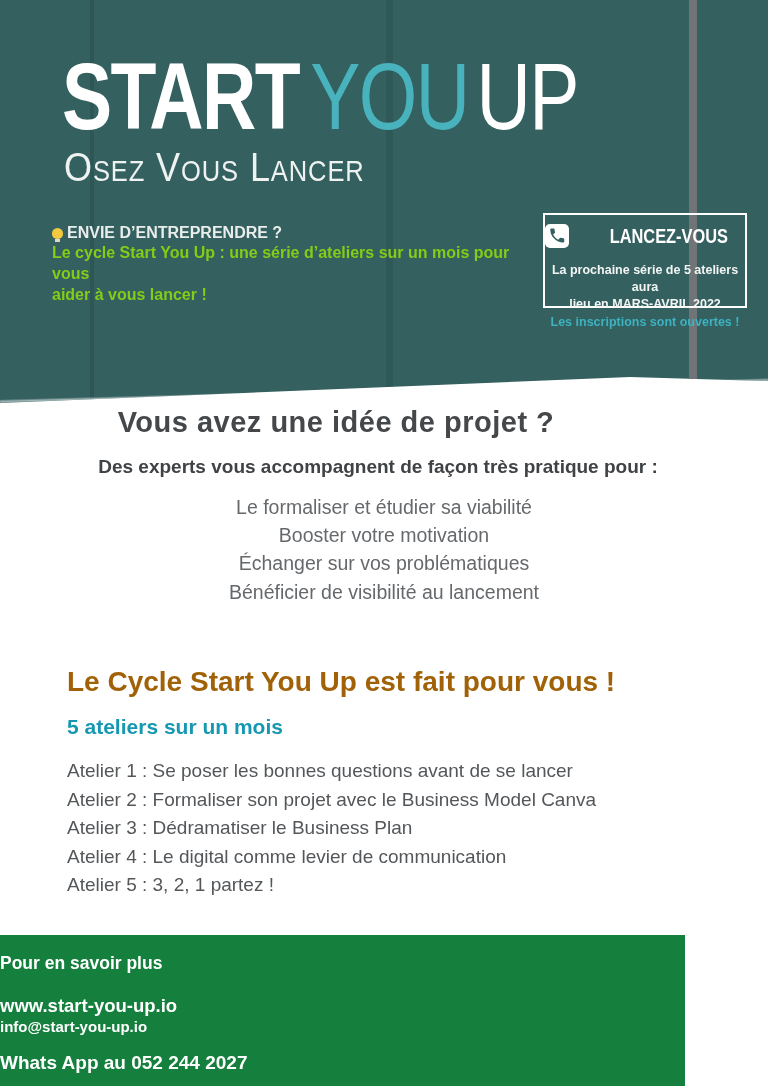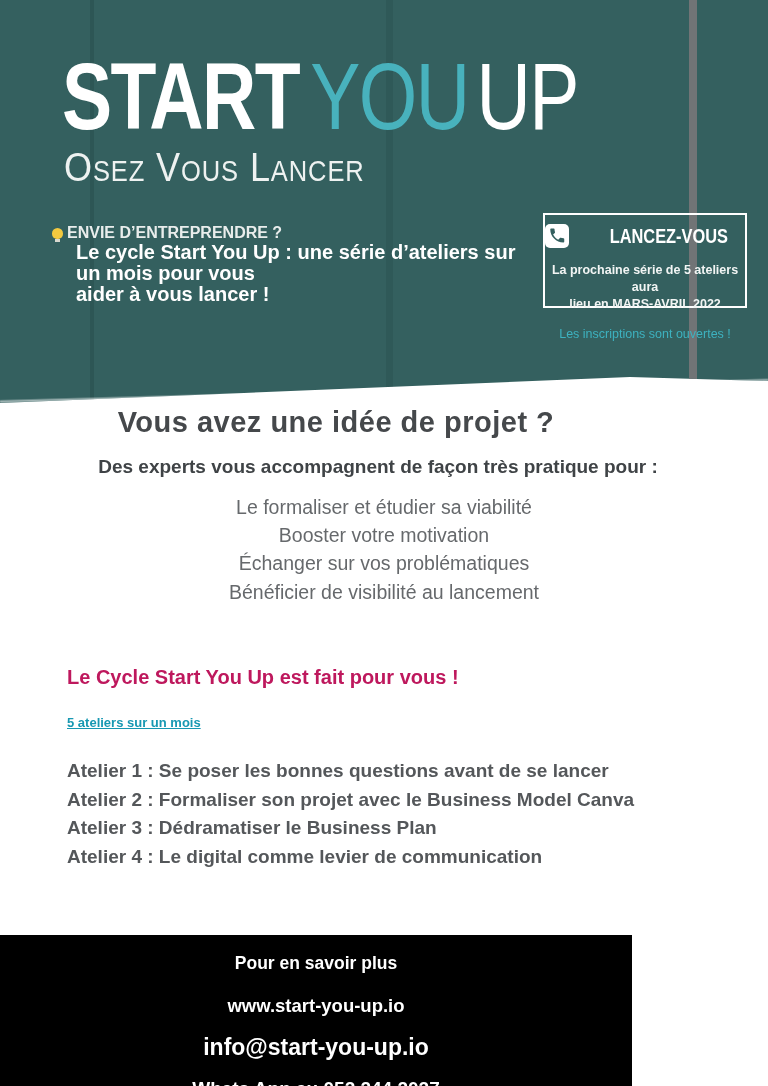--- a/index.html
+++ b/index.html
@@ -31,52 +31,52 @@
 
   .tagline { position:absolute; left:64px; top:144px; font-size:41px; color:#eef2f1;
              font-variant:small-caps; letter-spacing:1px; transform:scaleX(0.88);
              transform-origin:left top; white-space:nowrap; font-weight:400; }
 
   .pitch { position:absolute; left:52px; top:224px; width:480px; }
   .pitch-title { display:flex; align-items:center; font-size:16px; font-weight:bold; color:#e9edec; }
   .bulb { display:inline-block; width:11px; height:11px; margin-right:4px; position:relative;
           background:#f3c93f; border-radius:50% 50% 45% 45%; }
   .bulb::after { content:""; position:absolute; left:3px; bottom:-3px; width:5px; height:3px; background:#d8d8cf; }
-  .pitch-line { font-size:20px; font-weight:bold; color:#ffffff; line-height:21px;margin-left:24px; }
+  .pitch-line { font-size:16px; font-weight:bold; color:#84cc16; line-height:21px; }
 
   .cta-box { position:absolute; left:543px; top:213px; width:204px; height:95px;
              border:2px solid #ffffff; text-align:center; padding-top:9px; }
   .cta-title { display:flex; align-items:center; justify-content:space-between; gap:7px; }
   .cta-title .txt { color:#ffffff; font-weight:bold; font-size:21px; letter-spacing:0;
                     transform:scaleX(0.78); transform-origin:center; white-space:nowrap; }
   .phone-icon { width:24px; height:24px; flex:0 0 auto; }
   .cta-line { font-size:12.5px; font-weight:bold; color:#f2f5f4; line-height:17px; }
   .cta-line.first { margin-top:14px; }
-  .cta-highlight { font-size:12.5px; font-weight:normal; color:#3db2c0; margin-top:14px; }
+  .cta-highlight { font-size:12.5px; font-weight:bold; color:#3db2c0; margin-top:2px; }
 
   
   .main-heading { position:absolute; top:406px; left:0; width:672px; text-align:center;
                   font-size:29px; font-weight:bold; color:#45484b; letter-spacing:.5px; }
   .sub-heading  { position:absolute; top:456px; left:0; width:756px; text-align:center;
                   font-size:19px; font-weight:bold; color:#3f4346; }
   .benefits { position:absolute; top:493px; left:0; width:768px; text-align:center;
               font-size:19.5px; color:#66696c; }
   .benefits div { line-height:28.2px; }
 
-  .cycle-heading { position:absolute; left:67px; top:666px; font-size:20px; font-weight:bold; color:#be185d; }
-  .cycle-sub     { position:absolute; left:67px; top:715px; font-size:13px; font-weight:bold; color:#1798b2;text-decoration:underline; }
-  .workshops { position:absolute; left:67px; top:757px; font-size:19px; font-weight:bold; color:#54575a; }
+  .cycle-heading { position:absolute; left:67px; top:666px; font-size:28px; font-weight:bold; color:#a16207; }
+  .cycle-sub     { position:absolute; left:67px; top:715px; font-size:21px; font-weight:bold; color:#1798b2; }
+  .workshops { position:absolute; left:67px; top:757px; font-size:19px; font-weight:normal; color:#54575a; }
   .workshops div { line-height:28.6px; }
 
   
-  .footer { position:absolute; left:0; top:935px; width:632px; height:151px; background:#000000;
-            text-align:center; color:#ffffff; font-weight:bold; }
+  .footer { position:absolute; left:0; top:935px; width:685px; height:151px; background:#15803d;
+            color:#ffffff; font-weight:bold; }
   .f-label   { padding-top:18px; font-size:17.5px; }
   .f-site    { margin-top:21px; font-size:18.5px; }
-  .f-email   { margin-top:17px; font-size:23px; }
+  .f-email   { margin-top:1px; font-size:15px; }
   .f-whats   { margin-top:17px; font-size:19px; }
 </style>
 </head>
 <body>
 
 <div class="page">
 
   <div class="hero">
     <div class="seam s1"></div>
     <div class="seam s2"></div>
@@ -123,20 +123,21 @@
   </div>
 
   <div class="cycle-heading">Le Cycle Start You Up est fait pour vous !</div>
   <div class="cycle-sub">5 ateliers sur un mois</div>
 
   <div class="workshops">
     <div>Atelier 1 : Se poser les bonnes questions avant de se lancer</div>
     <div>Atelier 2 : Formaliser son projet avec le Business Model Canva</div>
     <div>Atelier 3 : Dédramatiser le Business Plan</div>
     <div>Atelier 4 : Le digital comme levier de communication</div>
+    <div>Atelier 5 : 3, 2, 1 partez !</div>
   </div>
 
   <div class="footer">
     <div class="f-label">Pour en savoir plus</div>
     <div class="f-site">www.start-you-up.io</div>
     <div class="f-email">info@start-you-up.io</div>
     <div class="f-whats">Whats App au 052 244 2027</div>
   </div>
 
 </div>

